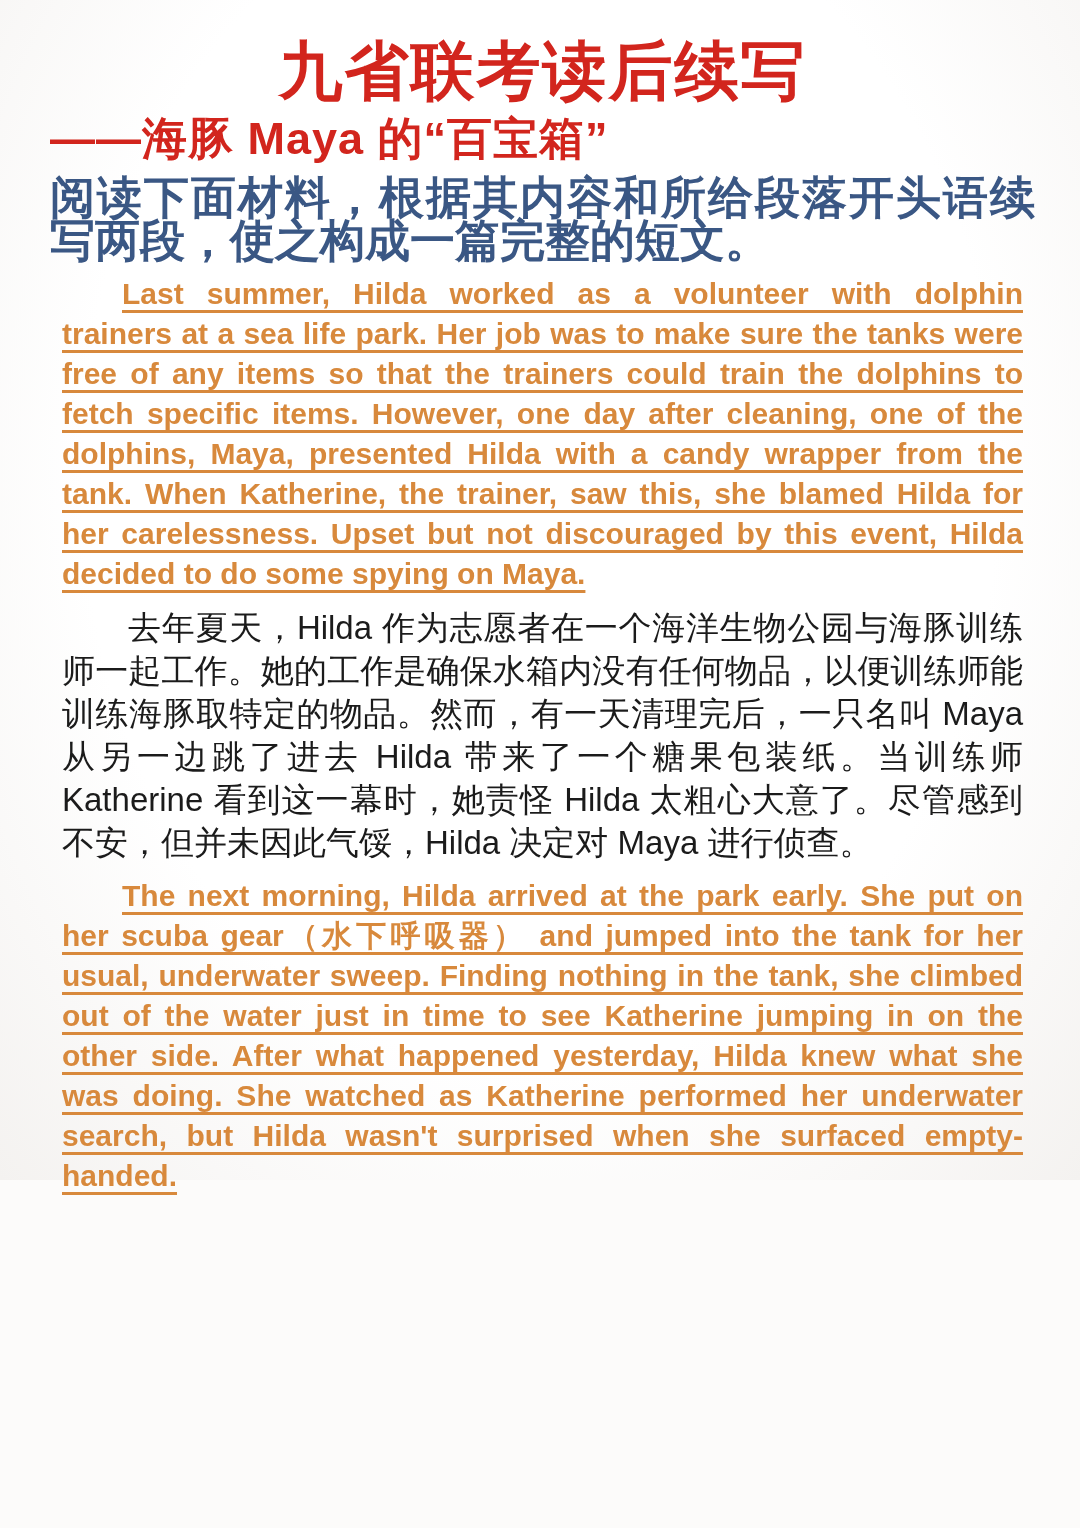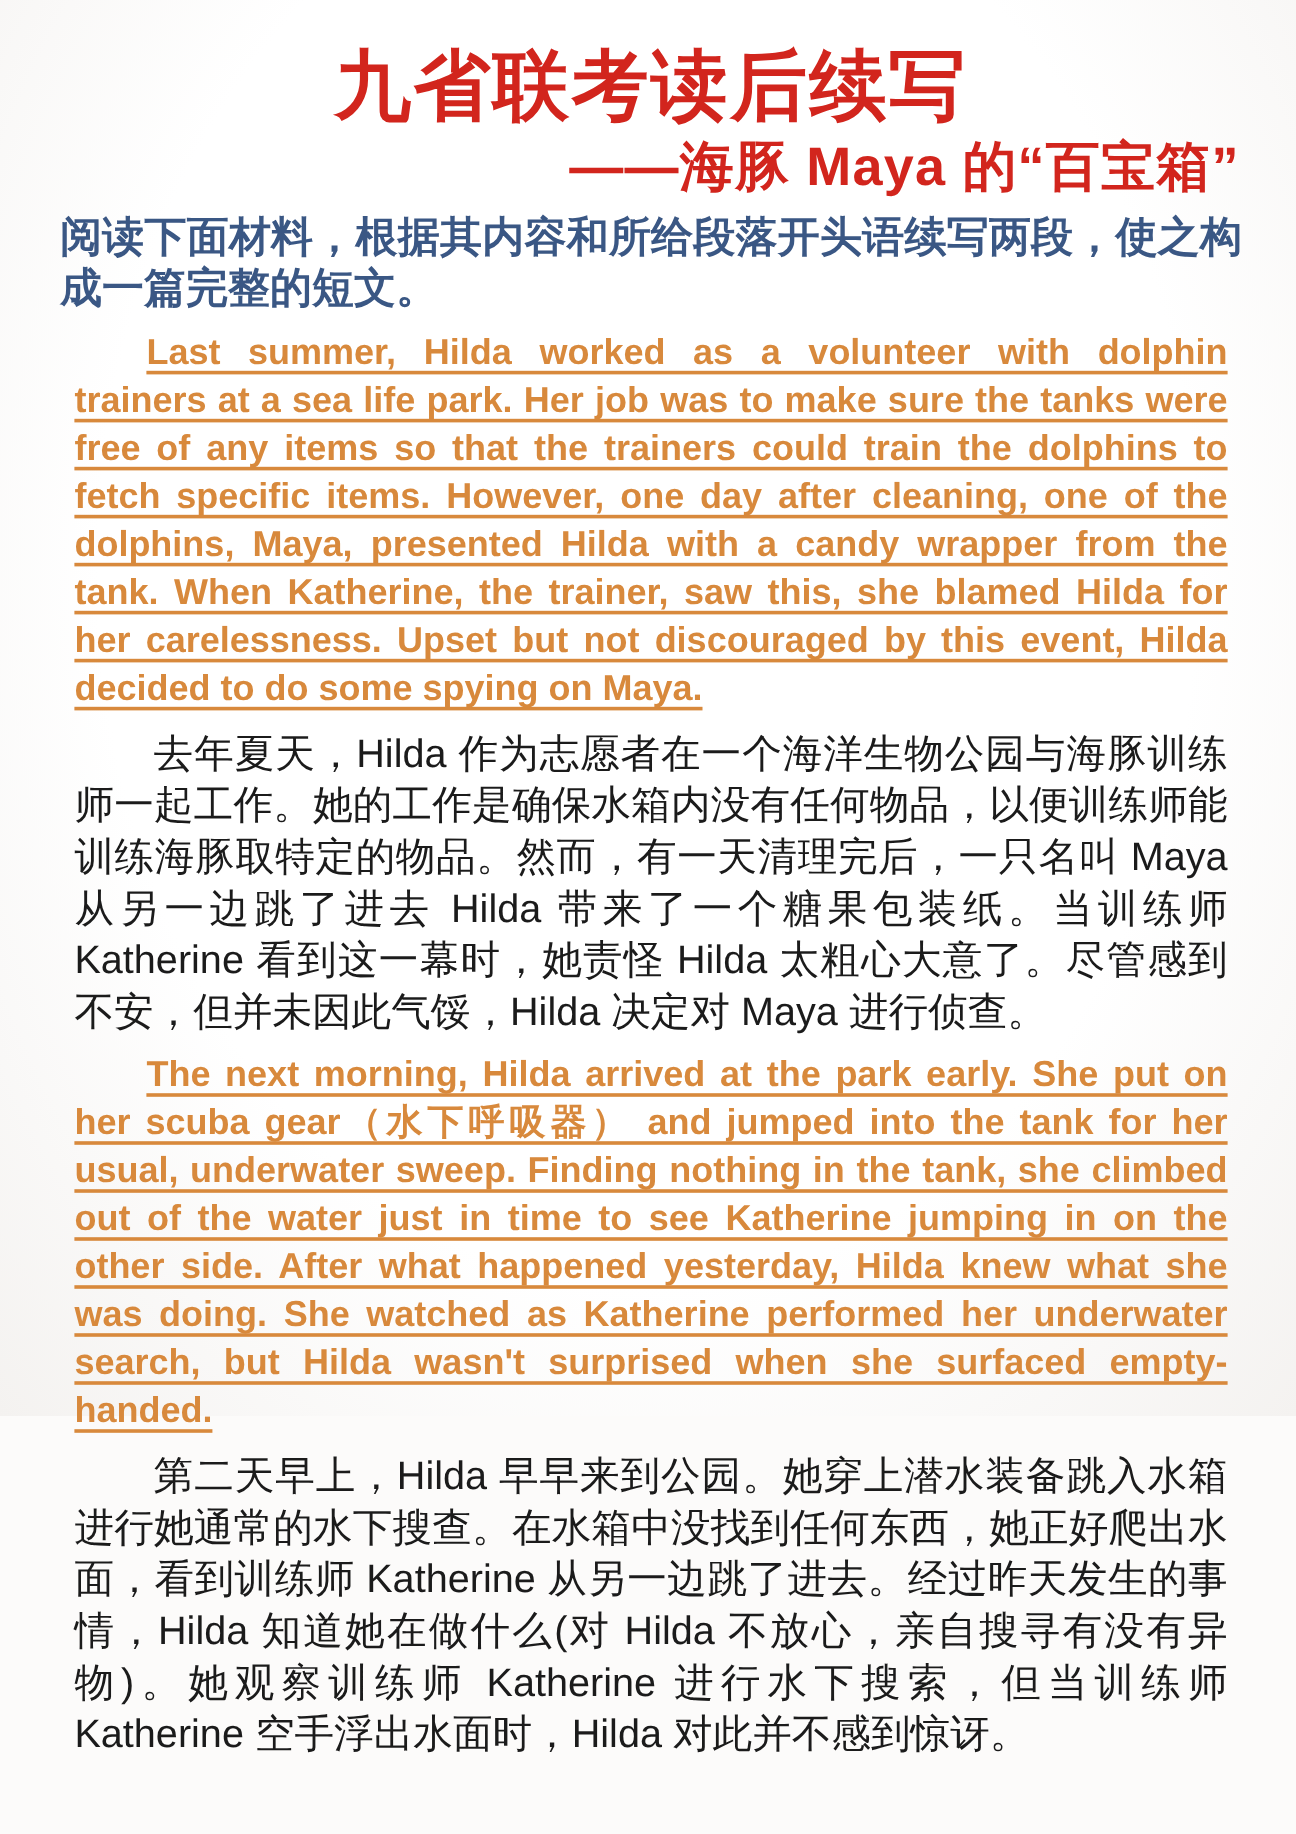--- a/index.html
+++ b/index.html
@@ -26,32 +26,31 @@
   .doc-title{
     text-align:center;
     color:var(--title-red);
     font-size:64px;
     font-weight:900;
     letter-spacing:2px;
     line-height:1.16;
     margin-bottom:4px;
   }
   .doc-subtitle{
-    text-align:right;
     color:var(--title-red);
     font-size:45px;
     font-weight:800;
     letter-spacing:1px;
     line-height:1.2;
     margin-bottom:10px;
     padding-right:2px;
   }
   .instruction{
     color:var(--instruction-blue);
-    font-size:35px;
+    font-size:45px;
     font-weight:700;
     line-height:43px;
     text-align:justify;
     margin-bottom:0;
   }
   .para{
     text-align:justify;
     text-indent:2em;
     margin:12px;
   }
@@ -82,15 +81,14 @@
   <h2 class="doc-subtitle">——海豚 Maya 的“百宝箱”</h2>
 
   <p class="instruction">阅读下面材料，根据其内容和所给段落开头语续写两段，使之构成一篇完整的短文。</p>
 
   <p class="para para-en">Last summer, Hilda worked as a volunteer with dolphin trainers at a sea life park. Her job was to make sure the tanks were free of any items so that the trainers could train the dolphins to fetch specific items. However, one day after cleaning, one of the dolphins, Maya, presented Hilda with a candy wrapper from the tank. When Katherine, the trainer, saw this, she blamed Hilda for her carelessness. Upset but not discouraged by this event, Hilda decided to do some spying on Maya.</p>
 
   <p class="para para-zh">去年夏天，Hilda 作为志愿者在一个海洋生物公园与海豚训练师一起工作。她的工作是确保水箱内没有任何物品，以便训练师能训练海豚取特定的物品。然而，有一天清理完后，一只名叫 Maya 从另一边跳了进去 Hilda 带来了一个糖果包装纸。当训练师 Katherine 看到这一幕时，她责怪 Hilda 太粗心大意了。尽管感到不安，但并未因此气馁，Hilda 决定对 Maya 进行侦查。</p>
 
   <p class="para para-en">The next morning, Hilda arrived at the park early. She put on her scuba gear（水下呼吸器） and jumped into the tank for her usual, underwater sweep. Finding nothing in the tank, she climbed out of the water just in time to see Katherine jumping in on the other side. After what happened yesterday, Hilda knew what she was doing. She watched as Katherine performed her underwater search, but Hilda wasn't surprised when she surfaced empty-handed.</p>
 
-  <p class="para para-zh">第二天早上，Hilda 早早来到公园。她穿上潜水装备跳入水箱进行她通常的水下搜查。在水箱中没找到任何东西，她正好爬出水面，看到训练师 Katherine 从另一边跳了进去。经过昨天发生的事情，Hilda 知道她在做什么(对 Hilda 不放心，亲自搜寻有没有异物)。她观察训练师 Katherine 进行水下搜索，但当训练师 Katherine 空手浮出水面时，Hilda 对此并不感到惊讶。</p>
 
 </div>
 
 </body></html>

